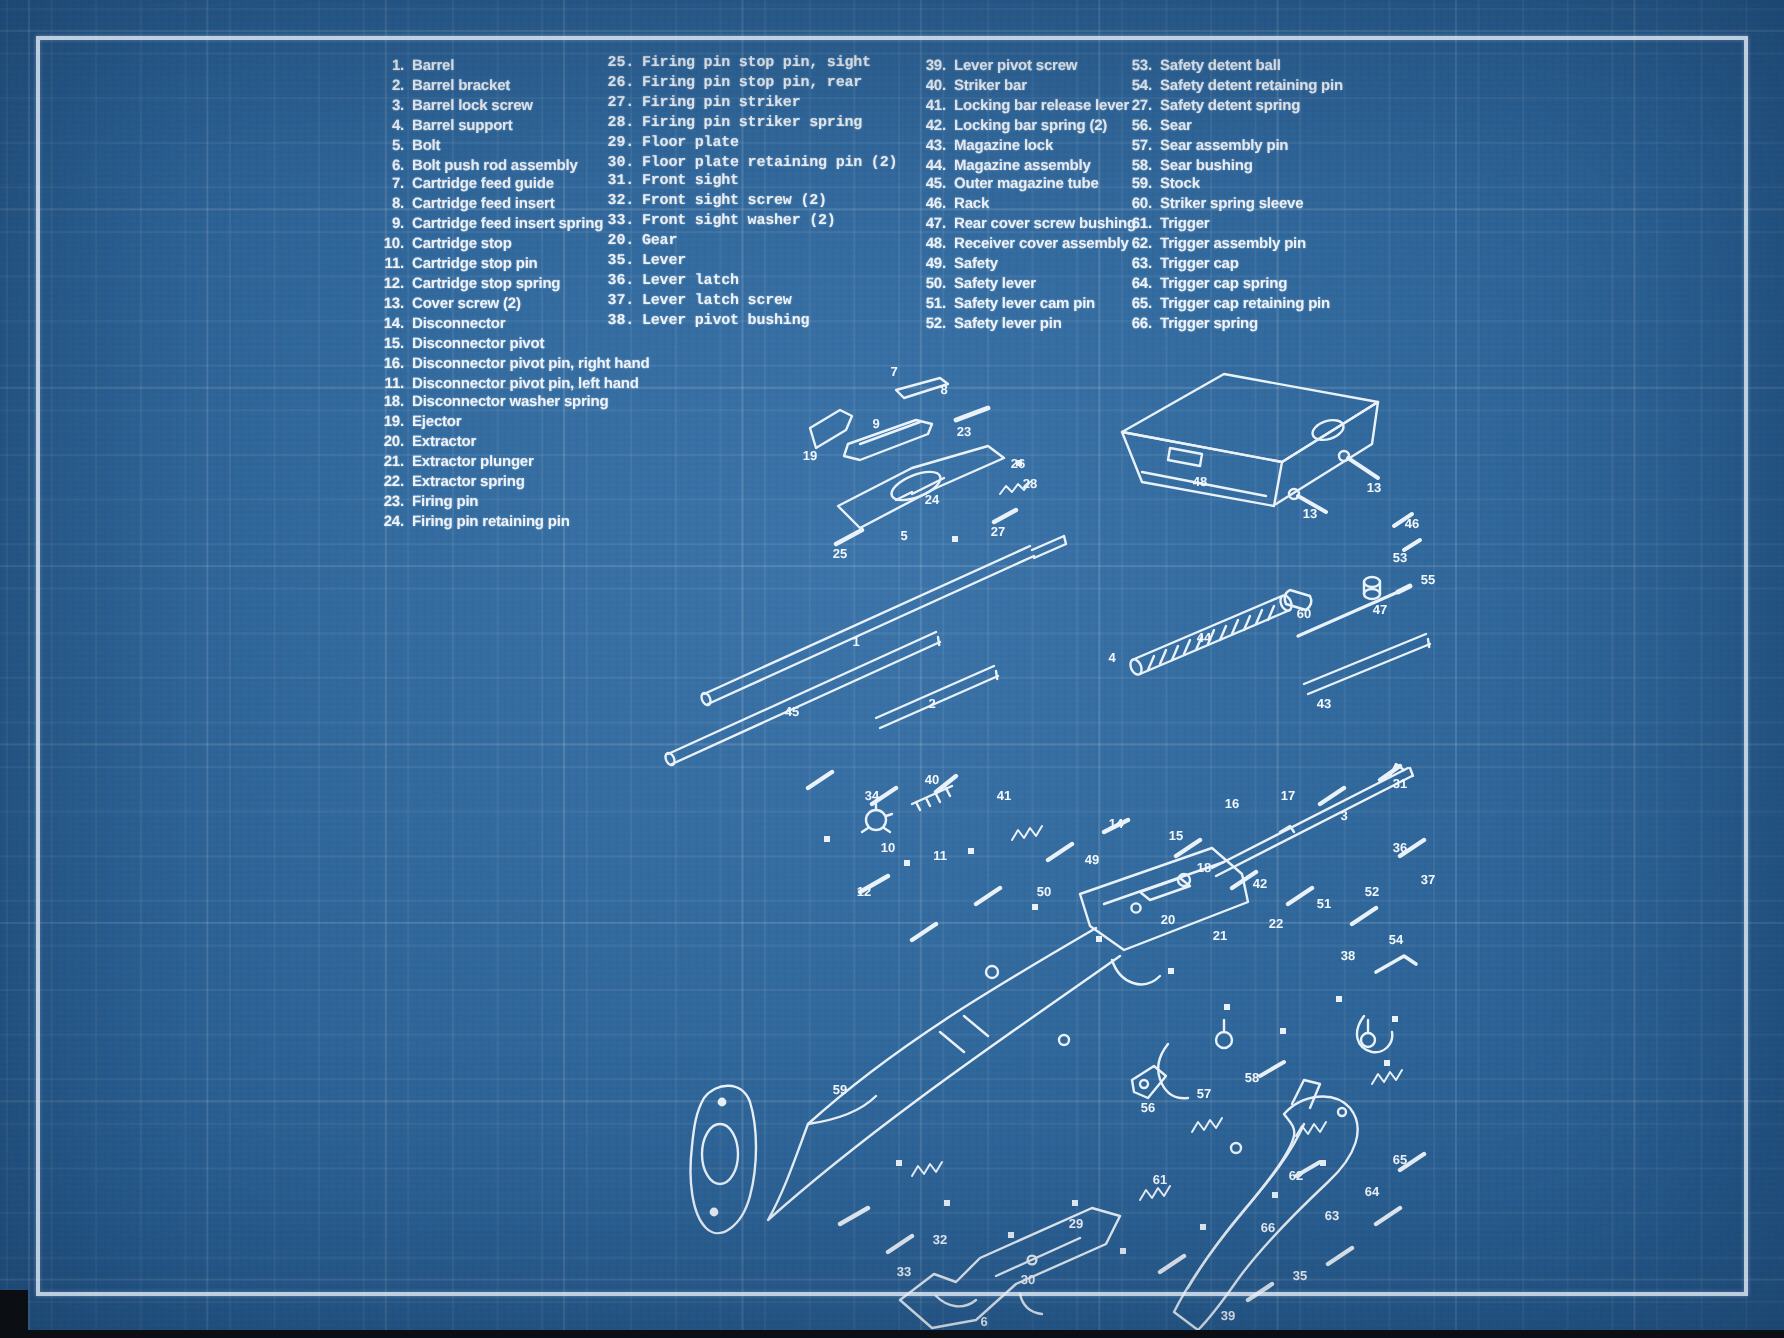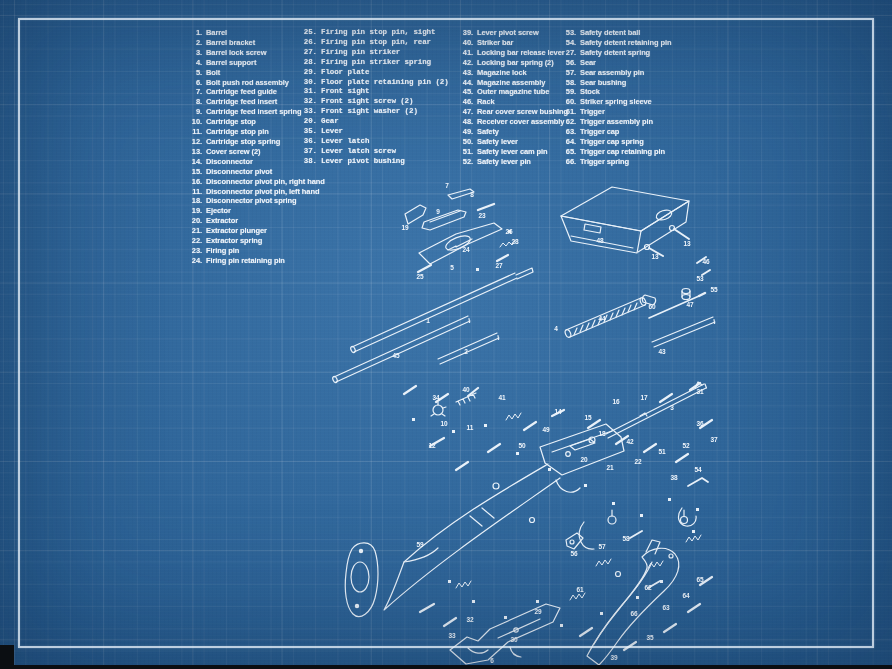--- a/index.html
+++ b/index.html
@@ -108,21 +108,21 @@
       <div class="prow">
         <span class="pnum">16.</span>
         <span class="pname">Disconnector pivot pin, right hand</span>
       </div>
       <div class="prow">
         <span class="pnum">11.</span>
         <span class="pname">Disconnector pivot pin, left hand</span>
       </div>
       <div class="prow">
         <span class="pnum">18.</span>
-        <span class="pname">Disconnector pivot spring</span>
+        <span class="pname">Disconnector washer spring</span>
       </div>
       <div class="prow">
         <span class="pnum">19.</span>
         <span class="pname">Ejector</span>
       </div>
       <div class="prow">
         <span class="pnum">20.</span>
         <span class="pname">Extractor</span>
       </div>
       <div class="prow">

